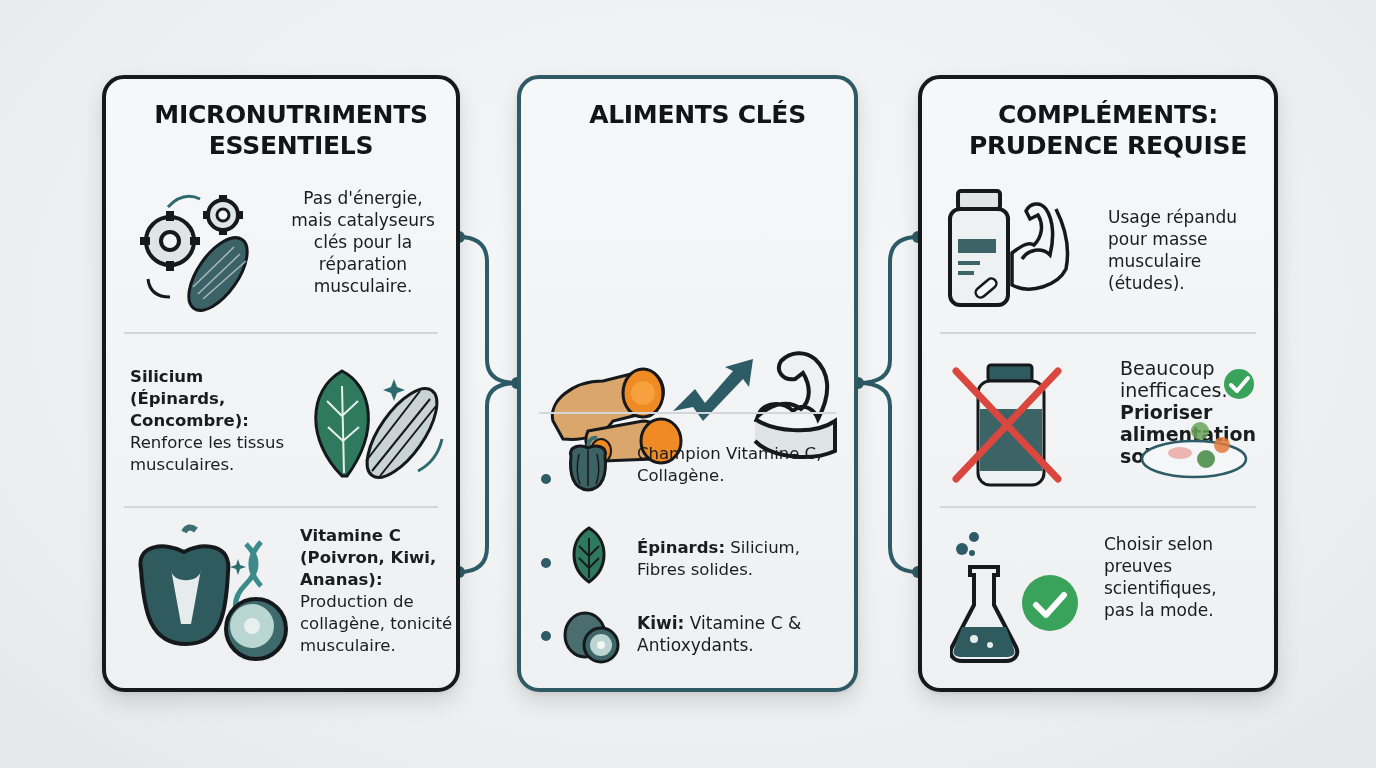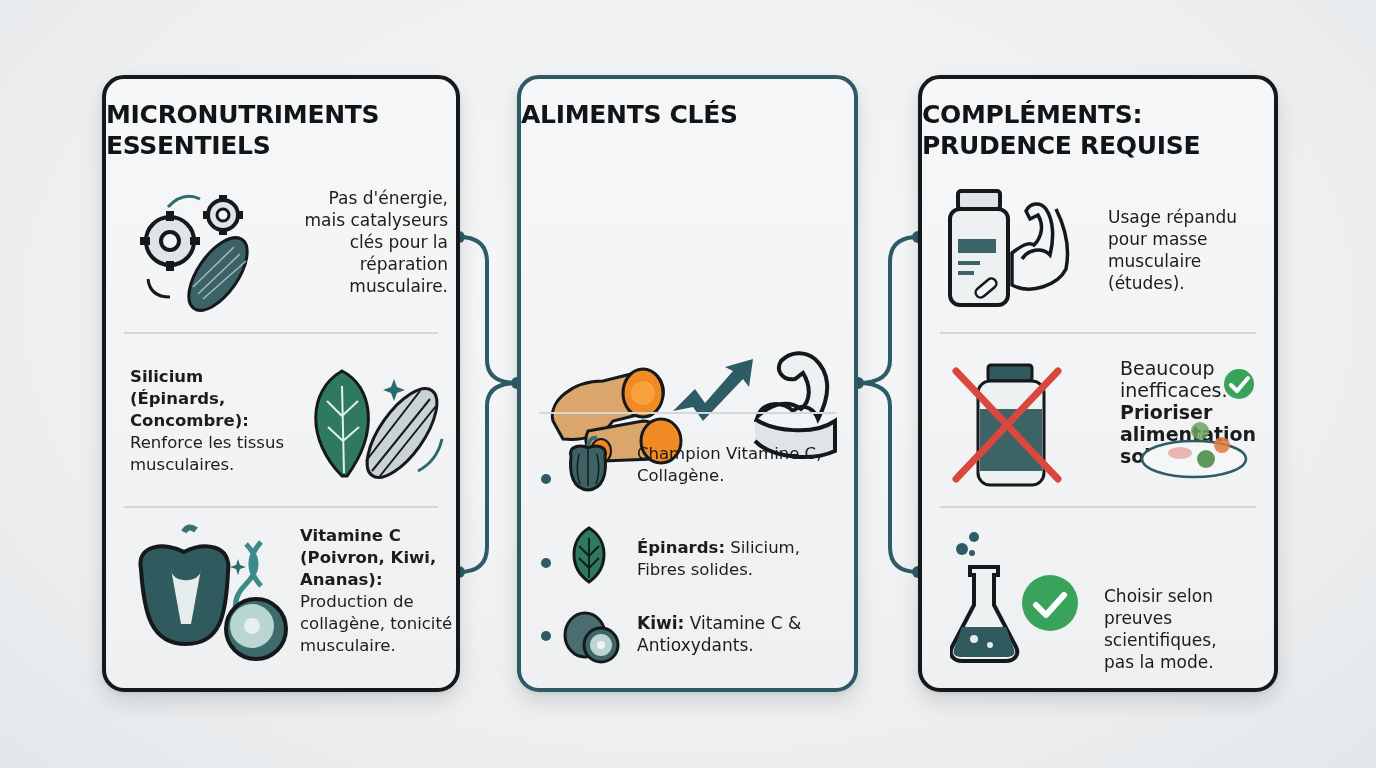--- a/index.html
+++ b/index.html
@@ -19,33 +19,34 @@
     box-shadow: 0 10px 22px rgba(0,0,0,0.12), 0 2px 4px rgba(0,0,0,0.06);
   }
   .panel.dark { border: 4px solid #15191b; }
   .panel.teal { border: 4px solid #2f5a64; }
   #p-left  { left: 102px; width: 358px; }
   #p-mid   { left: 517px; width: 341px; }
   #p-right { left: 918px; width: 360px; }
 
   .title {
     position: absolute; left: 0; right: 0;
-    text-align: left; font-weight: bold;
+    text-align: center; font-weight: bold;
     font-size: 25px; line-height: 31px; letter-spacing: -0.3px;
     color: #121517;
+    padding-left: 20px;
   }
   .divider {
     position: absolute; height: 2px; background: #d3d7da;
   }
   .txt {
     position: absolute;
     font-size: 18px; line-height: 22px; color: #1a1c1e;
   }
   .txt b { font-weight: bold; }
-  .center { text-align: right; }
+  .center { text-align: center; }
   .icon { position: absolute; }
 
   .conn { position: absolute; top: 0; left: 0; width: 1376px; height: 768px; pointer-events: none; }
 </style>
 </head>
 <body>
 
 <svg class="conn" viewBox="0 0 1376 768">
   <g stroke="#2d5c66" stroke-width="4" fill="none" stroke-linecap="round">
 
@@ -255,19 +256,19 @@
     <circle cx="12" cy="22" r="6" fill="#2d5c66"></circle>
     <circle cx="24" cy="10" r="5" fill="#2d5c66"></circle>
     <circle cx="22" cy="26" r="3" fill="#2d5c66"></circle>
     <path d="M20 40 L48 40 L48 48 L44 48 L44 78 L66 120 C70 128 64 134 56 134 L12 134 C4 134 -2 128 2 120 L24 78 L24 48 L20 48 Z" fill="#eef1f2" stroke="#15191b" stroke-width="4"></path>
     <path d="M12 100 L56 100 L64 122 C66 128 62 130 56 130 L12 130 C6 130 2 128 4 122 Z" fill="#2f5a5e"></path>
     <circle cx="24" cy="112" r="4" fill="#e6ebec"></circle>
     <circle cx="40" cy="118" r="3" fill="#e6ebec"></circle>
     <circle cx="100" cy="76" r="28" fill="#3aa35b"></circle>
     <path d="M86 78 L96 88 L114 68" stroke="#fff" stroke-width="6" fill="none" stroke-linecap="round" stroke-linejoin="round"></path>
   </svg>
-  <div class="txt" style="left:182px;top:506px;width:160px;font-size:17px;line-height:22px">
+  <div class="txt" style="left:182px;top:454px;width:160px;font-size:17px;line-height:22px">
     <div>Choisir selon</div>
     <div>preuves</div>
     <div>scientifiques,</div>
     <div>pas la mode.</div>
   </div>
 </div>
 
 </body></html>

